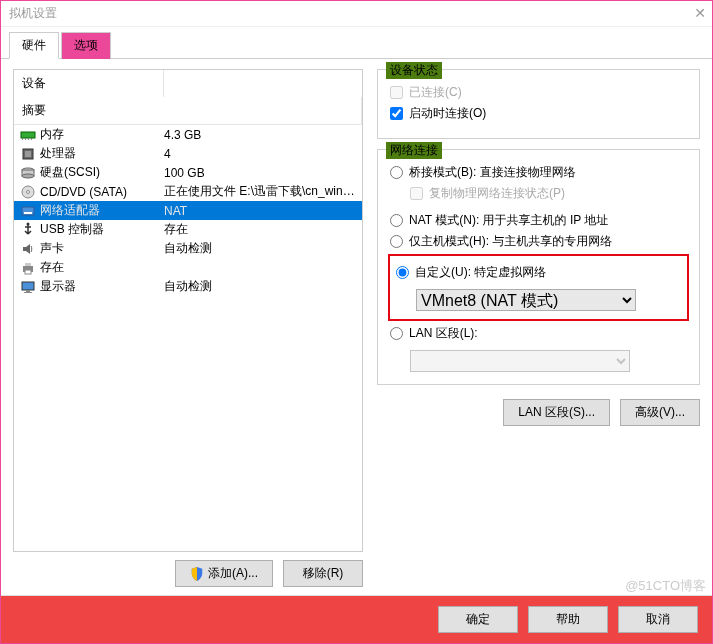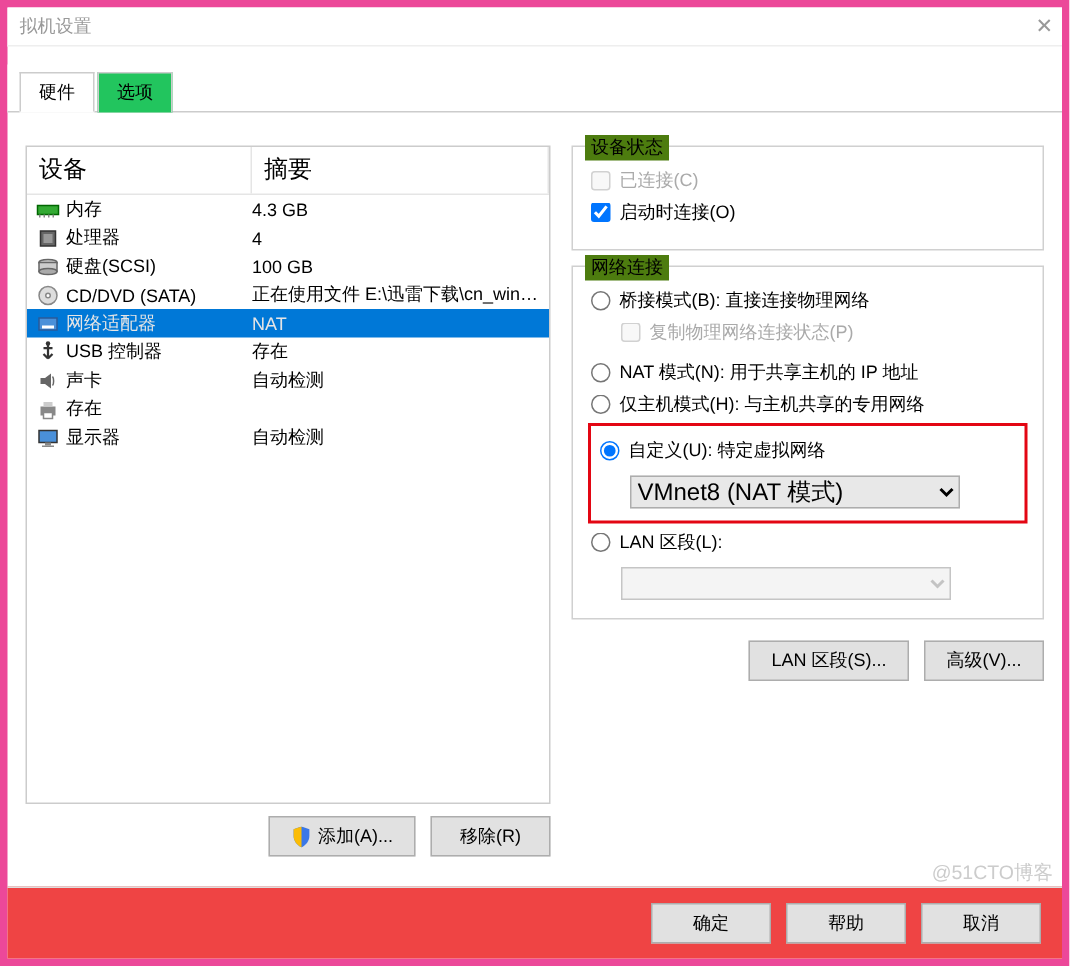--- a/index.html
+++ b/index.html
@@ -1,28 +1,28 @@
 <!DOCTYPE html>
 <html><head>
 <meta charset="utf-8">
 <style>
   * { box-sizing: border-box; margin: 0; padding: 0; }
   body { font-family: "Microsoft YaHei", "SimSun", Tahoma, sans-serif; font-size: 12px; background: #fff; color: #000; }
-  .dialog { width: 713px; height: 644px; border: 5px solid #ec4899; display: flex; flex-direction: column; position: relative; gap: 12px; }
+  .dialog { width: 713px; height: 644px; border: 1px solid #ec4899; display: flex; flex-direction: column; position: relative; }
   .titlebar { height: 26px; display: flex; align-items: center; padding: 0 8px; border-bottom: 1px solid #eee; background: #fff; position: relative; }
   .titlebar-title { color: #999; font-size: 12px; }
   .titlebar-close { position: absolute; right: 6px; top: 4px; color: #999; font-size: 14px; cursor: pointer; }
   .tabs { display: flex; padding: 4px 8px 0 8px; border-bottom: 1px solid #ccc; background: #fff; }
   .tab { padding: 4px 12px; border: 1px solid #ccc; border-bottom: none; background: #fff; margin-right: 2px; position: relative; top: 1px; cursor: pointer; }
   .tab.active { background: #fff; border-bottom: 1px solid #fff; }
-  .tab.inactive { background: #22c55e; padding-left: 12px; }
+  .tab.inactive { background: #ec4899; padding-left: 12px; }
   .body { flex: 1; display: flex; padding: 10px 12px 8px 12px; gap: 14px; overflow: hidden; }
   .left-pane { width: 350px; display: flex; flex-direction: column; }
   .device-list-wrap { border: 1px solid #ccc; flex: 1; display: flex; flex-direction: column; }
-  .list-header { display: flex; background: #fff; border-bottom: 1px solid #e5e5e5; font-size: 16px; }
+  .list-header { display: flex; background: #fff; border-bottom: 1px solid #e5e5e5; font-size: 12px; flex-direction: column; }
   .list-header .col { padding: 5px 8px; border-right: 1px solid #e5e5e5; }
   .col-device { width: 150px; }
   .col-summary { flex: 1; }
   .list-body { flex: 1; overflow: auto; }
   .row { display: flex; align-items: center; height: 19px; cursor: pointer; }
   .row.selected { background: #0078d7; color: #e5e5e5; }
   .row .icon { width: 16px; height: 16px; margin: 0 4px 0 6px; flex: none; }
   .row .cell-device { width: 124px; white-space: nowrap; overflow: hidden; }
   .row .cell-summary { flex: 1; white-space: nowrap; overflow: hidden; text-overflow: ellipsis; padding-right: 4px; }
   .left-buttons { display: flex; justify-content: flex-end; gap: 10px; margin-top: 8px; }

